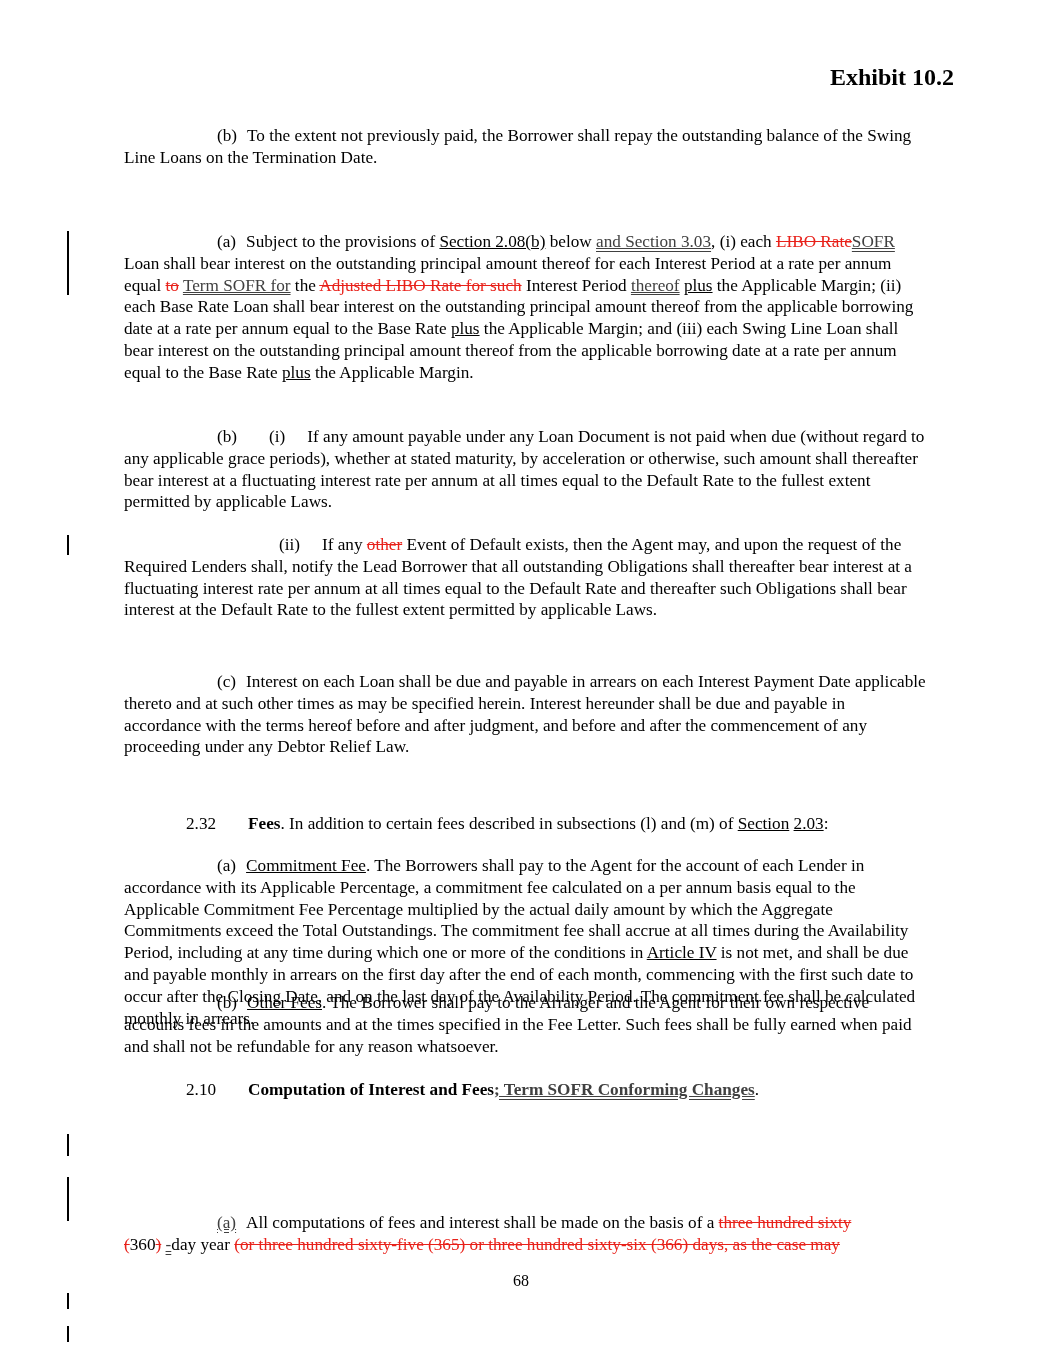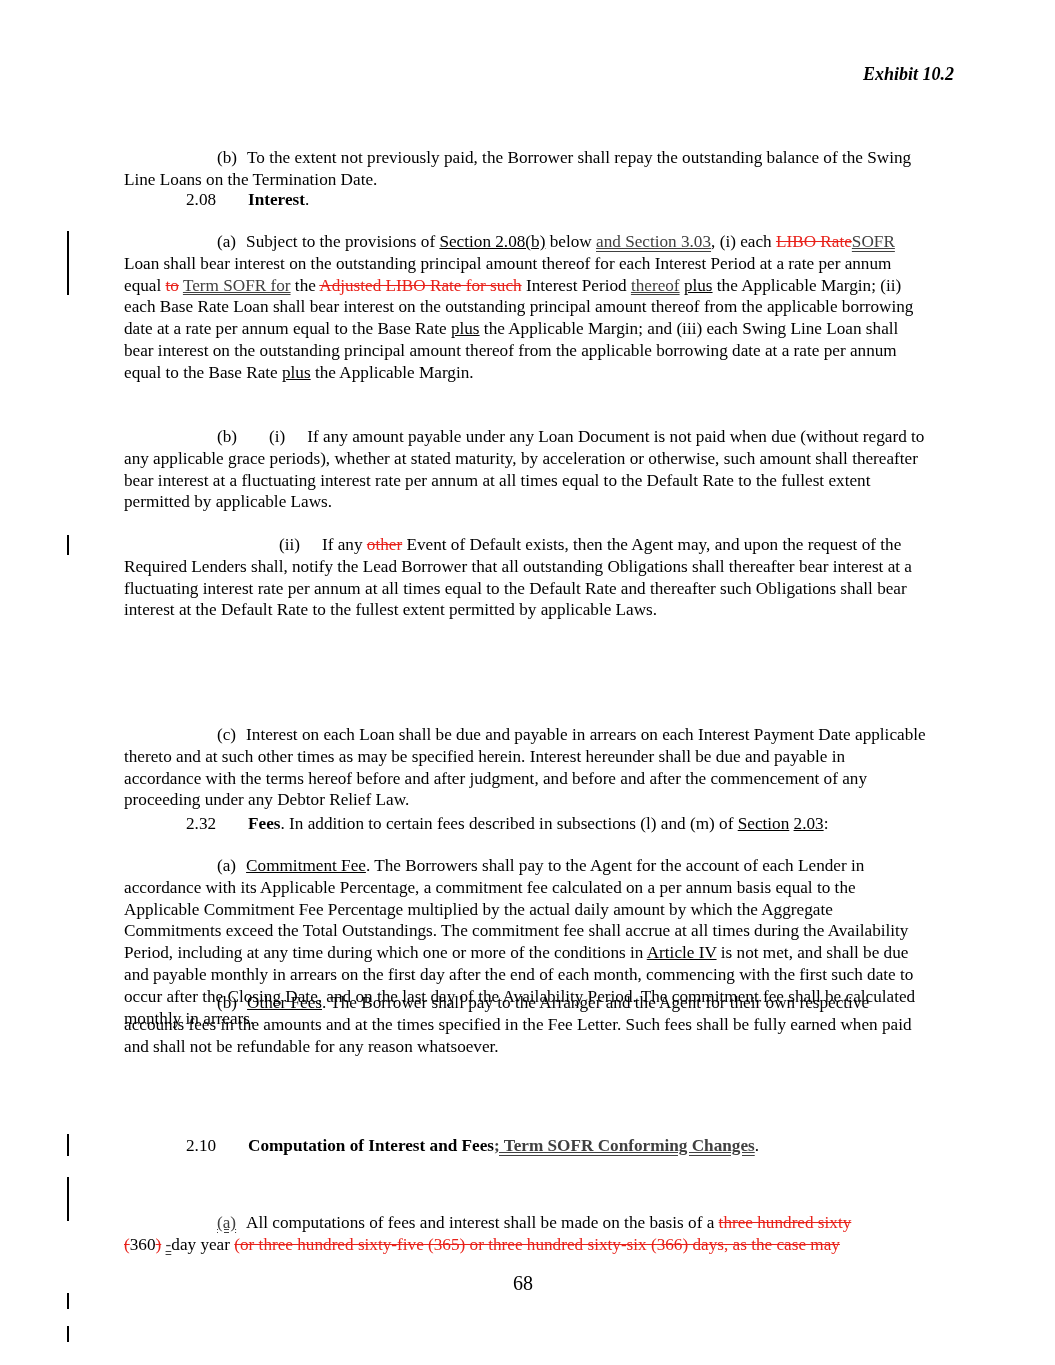--- a/index.html
+++ b/index.html
@@ -1,84 +1,81 @@
 <!DOCTYPE html>
 <html><head>
 <meta charset="utf-8">
 <style>
   html, body { margin:0; padding:0; background:#ffffff; }
   body { width:1055px; height:1365px; position:relative; overflow:hidden;
          font-family:"Liberation Serif", "DejaVu Serif", serif; color:#000; font-size:17.2px; }
   .page { position:absolute; left:0; top:0; width:1055px; height:1365px; }
-  .exhibit { position:absolute; right:101px; top:64px; font-weight:bold; font-size:18px;font-style:italic; }
+  .exhibit { position:absolute; right:101px; top:64px; font-weight:bold; font-size:24px; }
   .para { position:absolute; left:124px; width:802px; line-height:21.8px; text-align:left; }
   .ind1 { display:inline-block; width:93px; }
   .ind2 { display:inline-block; width:155px; }
   .sec-num { display:inline-block; width:62px; }
   .u { text-decoration:underline; }
   .ins { color:#404040; text-decoration:underline; text-decoration-style:double; }
   .del { color:#e8211a; text-decoration:line-through;margin-top:40px; }
   .b { font-weight:bold; }
   .bar { position:absolute; left:67px; width:2px; background:#000; }
-  .pagenum { position:absolute; left:513px; top:1272px; font-size:20px; }
+  .pagenum { position:absolute; left:513px; top:1272px; font-size:16px; }
   .sp { display:inline-block; width:10px; }
   .sp2 { display:inline-block; width:22px; }
 </style>
 </head>
 <body>
 
 <div class="page">
 
   <div class="exhibit">Exhibit 10.2</div>
 
   <div class="bar" style="top:231px;height:64px;"></div>
   <div class="bar" style="top:535px;height:20px;"></div>
   <div class="bar" style="top:1134px;height:22px;"></div>
   <div class="bar" style="top:1177px;height:44px;"></div>
   <div class="bar" style="top:1293px;height:16px;"></div>
   <div class="bar" style="top:1326px;height:16px;"></div>
 
-  <div class="para" style="top:125px;margin-top:22px;">
+  <div class="para" style="top:125px;">
     <span class="ind1"></span><span>(b)</span><span class="sp"></span><span>To the extent not previously paid, the Borrower shall repay the outstanding balance of the Swing Line Loans on the Termination Date.</span>
   </div>
 
-  <div class="para" style="top:189px;">
-    <span style="display:inline-block;width:62px;"></span><span class="sec-num">2.08</span><span class="b">Interest</span><span>.</span>
-  </div>
 
   <div class="para" style="top:231px;">
     <span class="ind1"></span><span>(a)</span><span class="sp"></span><span>Subject to the provisions of </span><span class="u">Section 2.08(b)</span><span> below </span><span class="ins">and Section 3.03</span><span>, (i) each </span><span class="del">LIBO Rate</span><span class="ins">SOFR</span><span> Loan shall bear interest on the outstanding principal amount thereof for each Interest Period at a rate per annum equal </span><span class="del">to</span><span> </span><span class="ins">Term SOFR for</span><span> the </span><span class="del">Adjusted LIBO Rate for such</span><span> Interest Period </span><span class="ins">thereof</span><span> </span><span class="u">plus</span><span> the Applicable Margin; (ii) each Base Rate Loan shall bear interest on the outstanding principal amount thereof from the applicable borrowing date at a rate per annum equal to the Base Rate </span><span class="u">plus</span><span> the Applicable Margin; and (iii) each Swing Line Loan shall bear interest on the outstanding principal amount thereof from the applicable borrowing date at a rate per annum equal to the Base Rate </span><span class="u">plus</span><span> the Applicable Margin.</span>
   </div>
 
   <div class="para" style="top:426px;">
     <span class="ind1"></span><span>(b)</span><span class="sp2"></span><span class="sp"></span><span>(i)</span><span class="sp2"></span><span>If any amount payable under any Loan Document is not paid when due (without regard to any applicable grace periods), whether at stated maturity, by acceleration or otherwise, such amount shall thereafter bear interest at a fluctuating interest rate per annum at all times equal to the Default Rate to the fullest extent permitted by applicable Laws.</span>
   </div>
 
   <div class="para" style="top:534px;">
     <span class="ind2"></span><span>(ii)</span><span class="sp2"></span><span>If any </span><span class="del">other</span><span> Event of Default exists, then the Agent may, and upon the request of the Required Lenders shall, notify the Lead Borrower that all outstanding Obligations shall thereafter bear interest at a fluctuating interest rate per annum at all times equal to the Default Rate and thereafter such Obligations shall bear interest at the Default Rate to the fullest extent permitted by applicable Laws.</span>
   </div>
 
 
-  <div class="para" style="top:724px;">
+  <div class="para" style="top:671px;">
     <span class="ind1"></span><span>(c)</span><span class="sp"></span><span>Interest on each Loan shall be due and payable in arrears on each Interest Payment Date applicable thereto and at such other times as may be specified herein.  Interest hereunder shall be due and payable in accordance with the terms hereof before and after judgment, and before and after the commencement of any proceeding under any Debtor Relief Law.</span>
   </div>
 
   <div class="para" style="top:813px;">
     <span style="display:inline-block;width:62px;"></span><span class="sec-num">2.32</span><span class="b">Fees</span><span>.  In addition to certain fees described in subsections (l) and (m) of </span><span class="u">Section</span><span> </span><span class="u">2.03</span><span>:</span>
   </div>
 
   <div class="para" style="top:855px;">
     <span class="ind1"></span><span>(a)</span><span class="sp"></span><span class="u">Commitment Fee</span><span>.  The Borrowers shall pay to the Agent for the account of each Lender in accordance with its Applicable Percentage, a commitment fee calculated on a per annum basis equal to the Applicable Commitment Fee Percentage multiplied by the actual daily amount by which the Aggregate Commitments exceed the Total Outstandings.  The commitment fee shall accrue at all times during the Availability Period, including at any time during which one or more of the conditions in </span><span class="u">Article IV</span><span> is not met, and shall be due and payable monthly in arrears on the first day after the end of each month, commencing with the first such date to occur after the Closing Date, and on the last day of the Availability Period.  The commitment fee shall be calculated monthly in arrears.</span>
   </div>
 
   <div class="para" style="top:992px;">
     <span class="ind1"></span><span>(b)</span><span class="sp"></span><span class="u">Other Fees</span><span>.  The Borrower shall pay to the Arranger and the Agent for their own respective accounts fees in the amounts and at the times specified in the Fee Letter.  Such fees shall be fully earned when paid and shall not be refundable for any reason whatsoever.</span>
   </div>
 
-  <div class="para" style="top:1135px;">
+  <div class="para" style="top:1079px;">
     <span style="display:inline-block;width:62px;"></span><span class="sec-num">2.10</span><span class="b">Computation of Interest and Fees</span><span class="b ins">; Term SOFR Conforming Changes</span><span>.</span>
   </div>
 
   <div class="para" style="top:1212px;white-space:nowrap;">
     <span class="ind1"></span><span class="ins">(a)</span><span class="sp"></span><span>All computations of fees and interest shall be made on the basis of a </span><span class="del">three hundred sixty</span><br><span class="del">(</span><span>360</span><span class="del">)</span><span> </span><span class="ins">-</span><span>day year </span><span class="del">(or three hundred sixty-five (365) or three hundred sixty-six (366) days, as the case may</span>
   </div>
 
   <div class="pagenum">68</div>
 </div>
 

